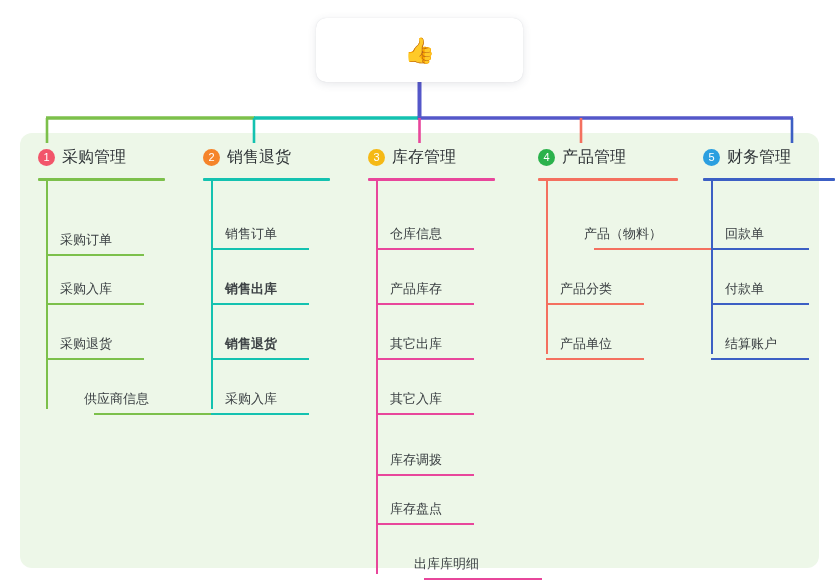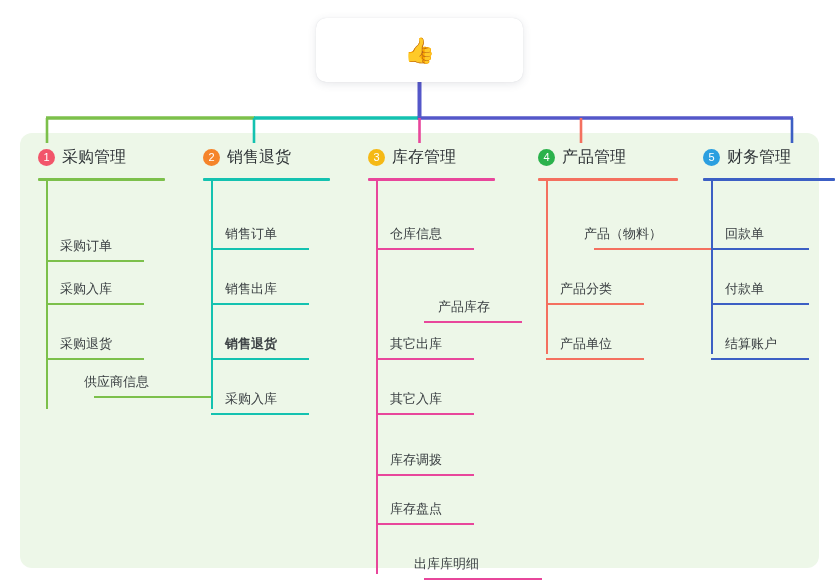--- a/index.html
+++ b/index.html
@@ -177,49 +177,49 @@
   <div class="panel"></div>
 
   <div class="columns" id="columns">
       <div class="column" style="left: 0px;">
         <div class="col-head">
           <span class="badge" style="background: rgb(242, 85, 106);">1</span>
           <span class="col-title">采购管理</span>
         </div>
         <div class="head-rule" style="background: rgb(124, 192, 75);"></div>
         <div class="spine" style="background: rgb(124, 192, 75); height: 230px;"></div>
-        <div class="leaf" style="top: 74px;">
+        <div class="leaf" style="top: 68px;">
           <span class="leaf-label">采购订单</span>
           <div class="leaf-rule" style="background: rgb(124, 192, 75);"></div>
         </div>
         <div class="leaf" style="top: 117px;">
           <span class="leaf-label">采购入库</span>
           <div class="leaf-rule" style="background: rgb(124, 192, 75);"></div>
         </div>
         <div class="leaf" style="top: 172px;">
           <span class="leaf-label">采购退货</span>
           <div class="leaf-rule" style="background: rgb(124, 192, 75);"></div>
         </div>
-        <div class="leaf wide" style="top: 210px;">
+        <div class="leaf wide" style="top: 227px;">
           <span class="leaf-label">供应商信息</span>
           <div class="leaf-rule" style="background: rgb(124, 192, 75);"></div>
         </div>
       </div>
       <div class="column" style="left: 165px;">
         <div class="col-head">
           <span class="badge" style="background: rgb(245, 132, 42);">2</span>
           <span class="col-title">销售退货</span>
         </div>
         <div class="head-rule" style="background: rgb(20, 194, 176);"></div>
         <div class="spine" style="background: rgb(20, 194, 176); height: 230px;"></div>
         <div class="leaf" style="top: 62px;">
           <span class="leaf-label">销售订单</span>
           <div class="leaf-rule" style="background: rgb(20, 194, 176);"></div>
         </div>
-        <div class="leaf" style="top: 117px;">
+        <div class="leaf" style="top: 117px; font-weight: bold;">
           <span class="leaf-label">销售出库</span>
           <div class="leaf-rule" style="background: rgb(20, 194, 176);"></div>
         </div>
         <div class="leaf" style="top: 172px; font-weight: bold;">
           <span class="leaf-label">销售退货</span>
           <div class="leaf-rule" style="background: rgb(20, 194, 176);"></div>
         </div>
         <div class="leaf" style="top: 227px;">
           <span class="leaf-label">采购入库</span>
           <div class="leaf-rule" style="background: rgb(20, 194, 176);"></div>
@@ -229,21 +229,21 @@
         <div class="col-head">
           <span class="badge" style="background: rgb(245, 185, 22);">3</span>
           <span class="col-title">库存管理</span>
         </div>
         <div class="head-rule" style="background: rgb(232, 70, 155);"></div>
         <div class="spine" style="background: rgb(232, 70, 155); height: 395px;"></div>
         <div class="leaf" style="top: 62px; padding-left: 48px;">
           <span class="leaf-label">仓库信息</span>
           <div class="leaf-rule" style="background: rgb(232, 70, 155);"></div>
         </div>
-        <div class="leaf" style="top: 135px; margin-left: 48px;">
+        <div class="leaf" style="top: 117px;">
           <span class="leaf-label">产品库存</span>
           <div class="leaf-rule" style="background: rgb(232, 70, 155);"></div>
         </div>
         <div class="leaf" style="top: 172px;">
           <span class="leaf-label">其它出库</span>
           <div class="leaf-rule" style="background: rgb(232, 70, 155);"></div>
         </div>
         <div class="leaf" style="top: 227px;">
           <span class="leaf-label">其它入库</span>
           <div class="leaf-rule" style="background: rgb(232, 70, 155);"></div>

